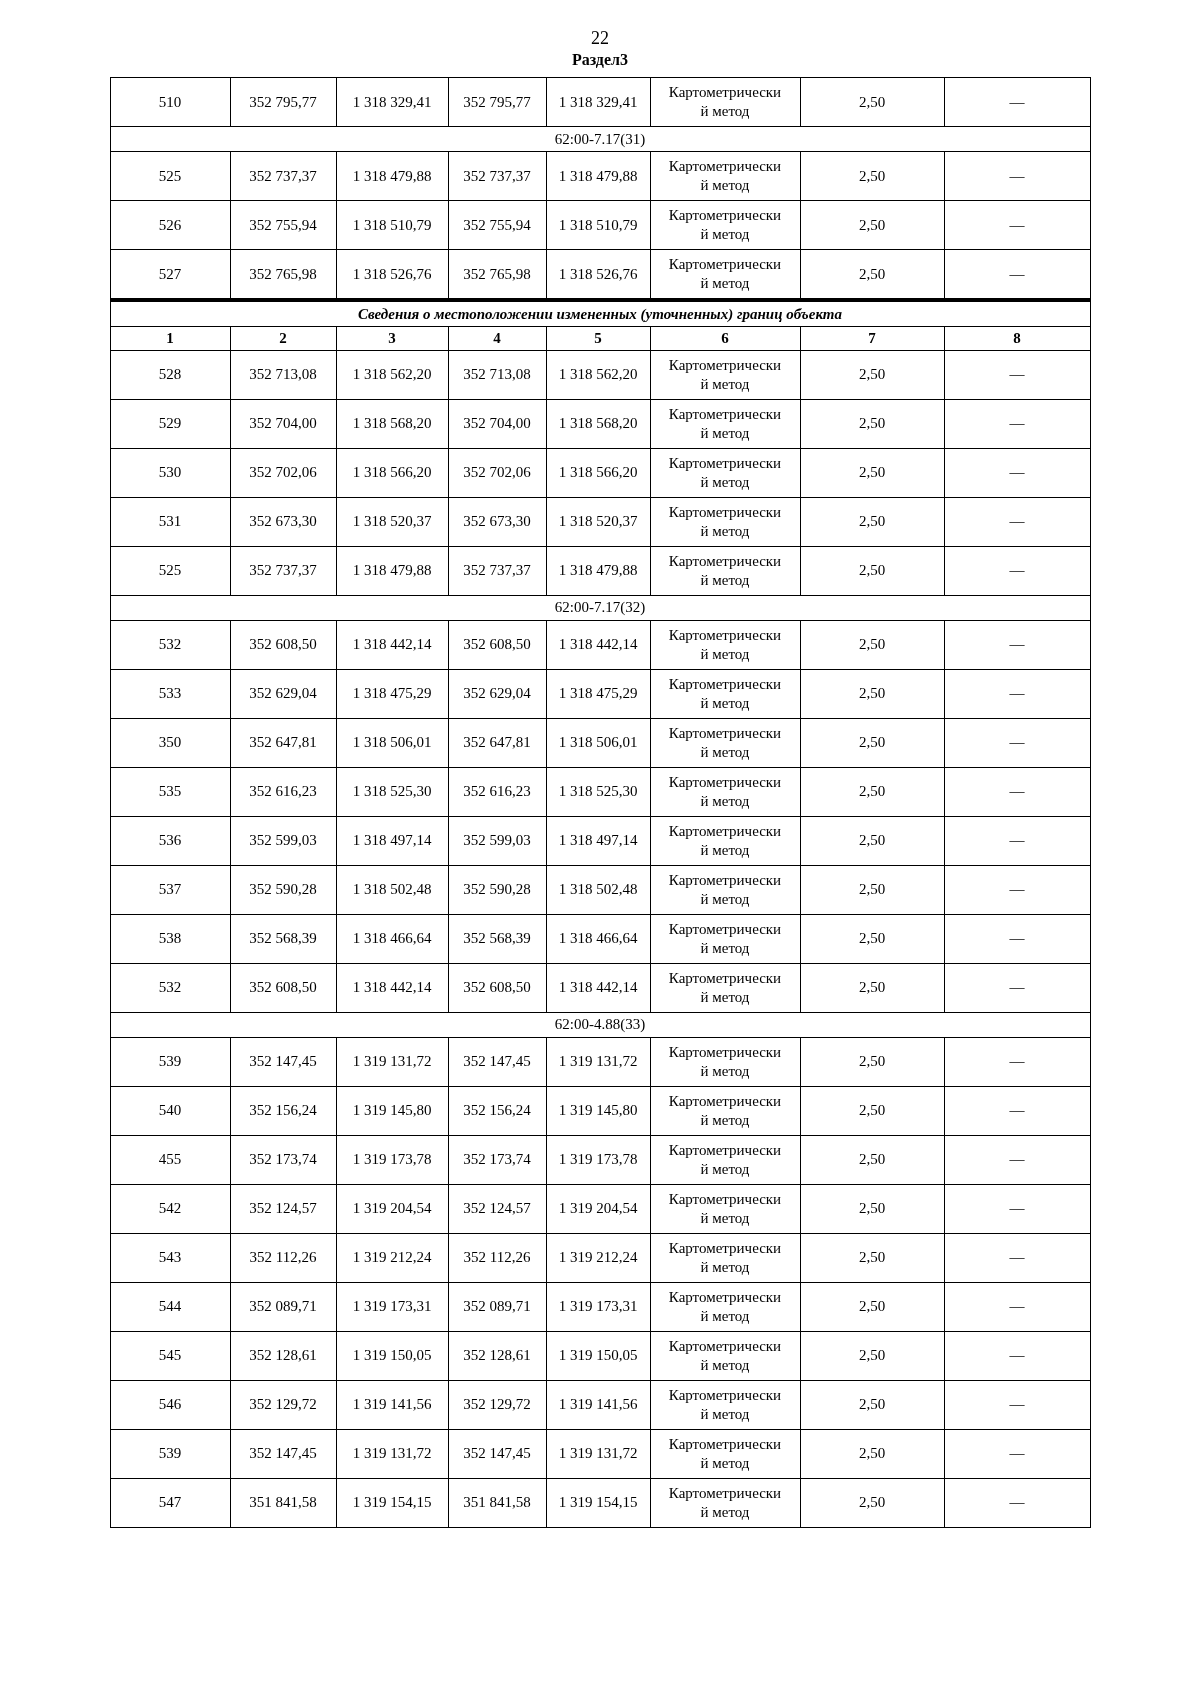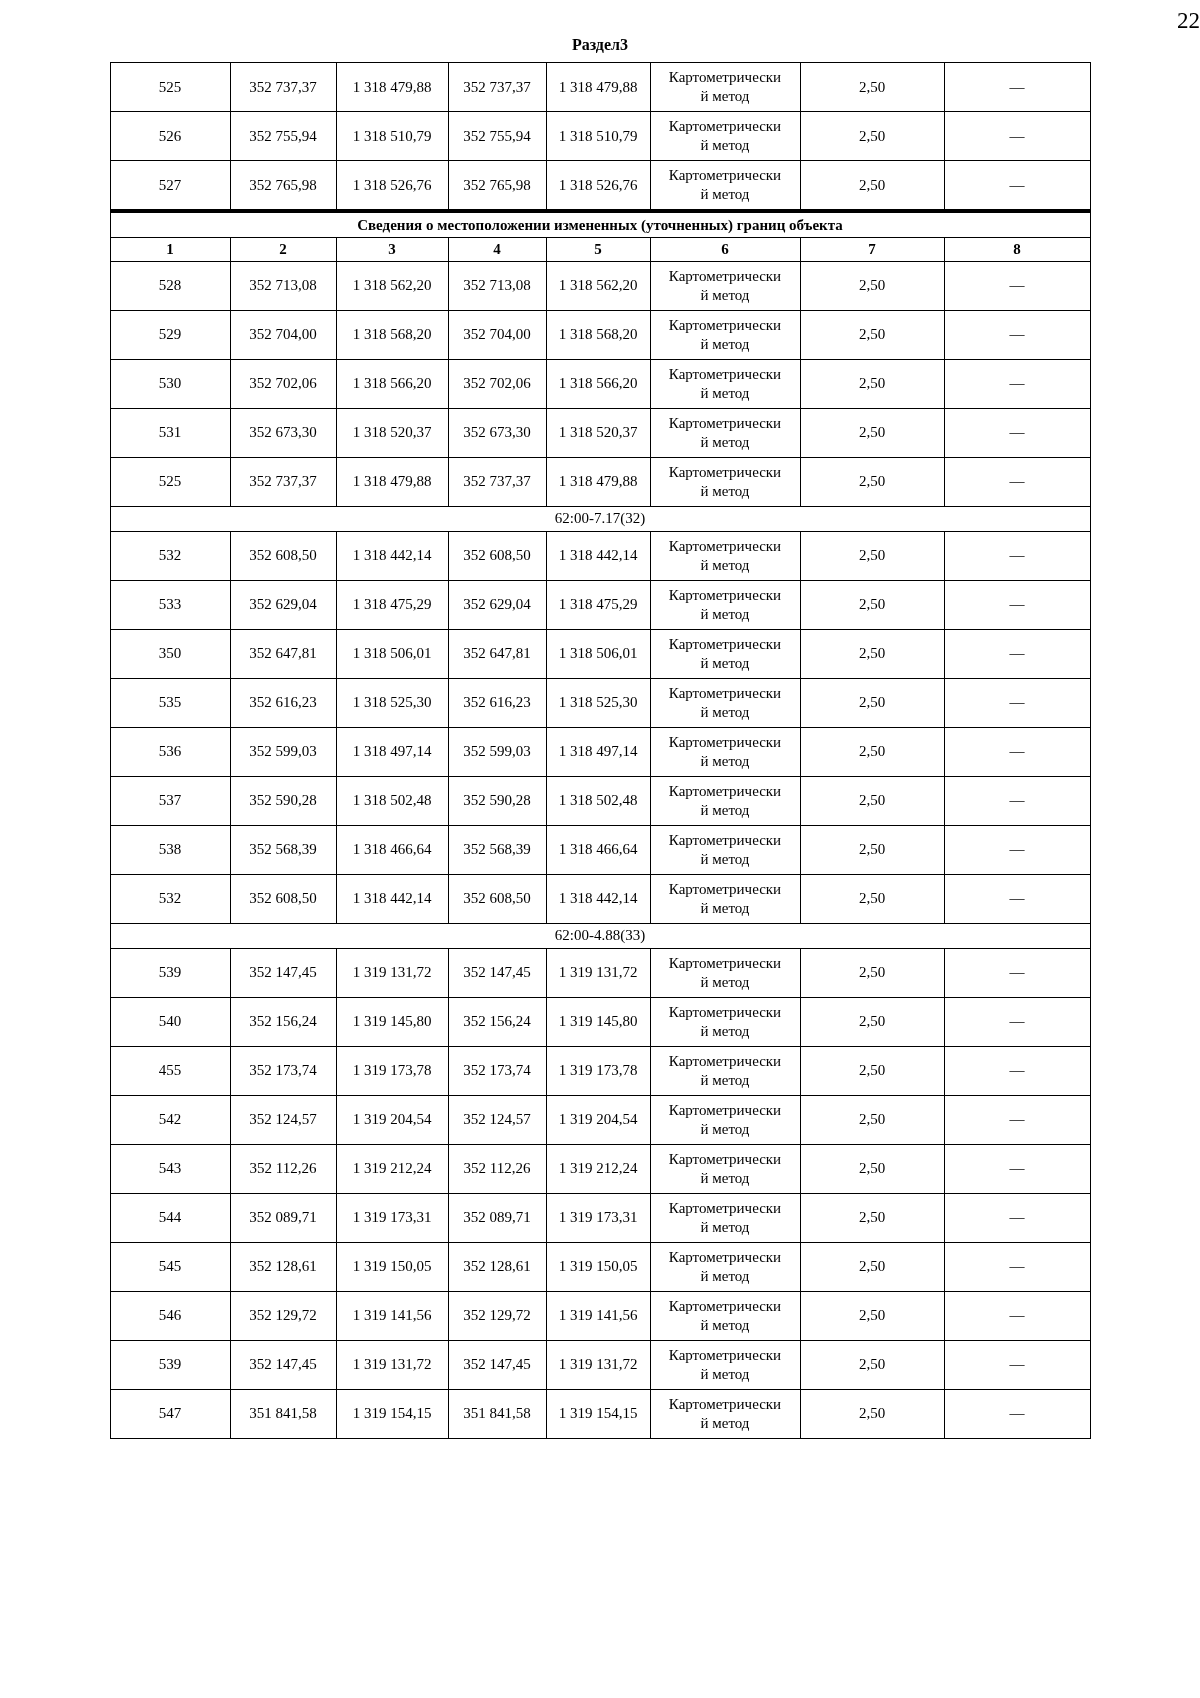--- a/index.html
+++ b/index.html
@@ -4,21 +4,21 @@
 <style>
   html, body { margin:0; padding:0; background:#ffffff; }
   .page {
     width:1200px; height:1698px;
     background:#ffffff; color:#000;
     font-family:"Liberation Serif", serif;
     position:relative; overflow:hidden;
     box-sizing:border-box;
   }
   .page-number {
-    text-align:right; font-size:23px; padding-top:8px;
+    text-align:center; font-size:18px; padding-top:28px;
   }
   .section-title {
     text-align:center; font-size:16px; font-weight:bold;
     margin-top:2px; margin-bottom:8px;
   }
   table.coords-table {
     border-collapse:collapse; table-layout:fixed;
     margin:0 auto; width:980px;
   }
   table.coords-table td {
@@ -26,21 +26,21 @@
     font-size:15px; text-align:center; vertical-align:middle;
     padding:2px 3px; overflow:hidden;
     line-height:1.25;
   }
   tr.data-row td { height:44px; }
   td.method-cell { font-size:14.5px; padding:1px 2px; }
   td.section-cell {
     text-align:left; padding:1px 3px; height:20px; font-size:15px;
   }
   td.midheader-cell {
-    font-weight:bold; height:20px; font-size:15px;
+    font-weight:bold; height:20px; font-size:15px;font-style:italic;
   }
   tr.thick-top td { border-top:4px solid #000; }
   td.colnum { font-weight:bold; height:18px; font-size:15px; }
 </style>
 </head>
 <body>
 
 <div class="page">
   <div class="page-number">22</div>
   <div class="section-title">Раздел3</div>
@@ -51,20 +51,33 @@
       <col style="width:106px">
       <col style="width:112px">
       <col style="width:98px">
       <col style="width:104px">
       <col style="width:150px">
       <col style="width:144px">
       <col style="width:146px">
     </colgroup>
     <tbody id="table-body">
         <tr class="data-row">
+          <td>510</td>
+          <td>352 795,77</td>
+          <td>1 318 329,41</td>
+          <td>352 795,77</td>
+          <td>1 318 329,41</td>
+          <td class="method-cell">Картометрически<br>й метод</td>
+          <td>2,50</td>
+          <td>—</td>
+        </tr>
+        <tr>
+          <td class="section-cell" colspan="8">62:00-7.17(31)</td>
+        </tr>
+        <tr class="data-row">
           <td>525</td>
           <td>352 737,37</td>
           <td>1 318 479,88</td>
           <td>352 737,37</td>
           <td>1 318 479,88</td>
           <td class="method-cell">Картометрически<br>й метод</td>
           <td>2,50</td>
           <td>—</td>
         </tr>
         <tr class="data-row">

